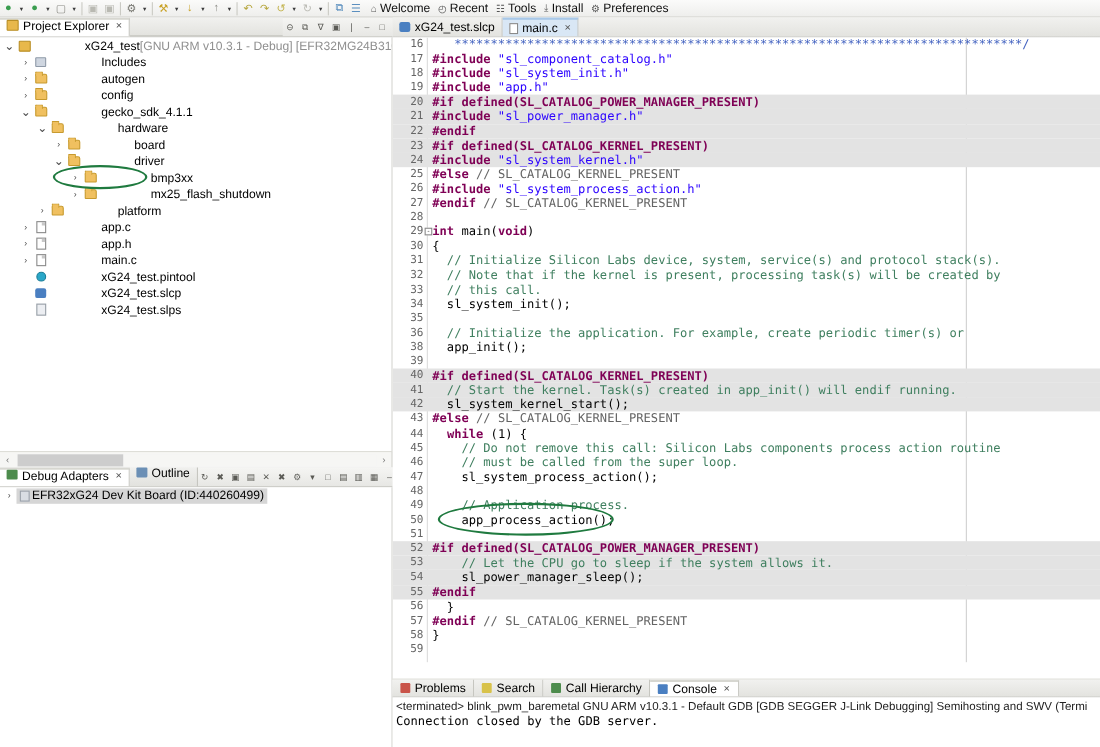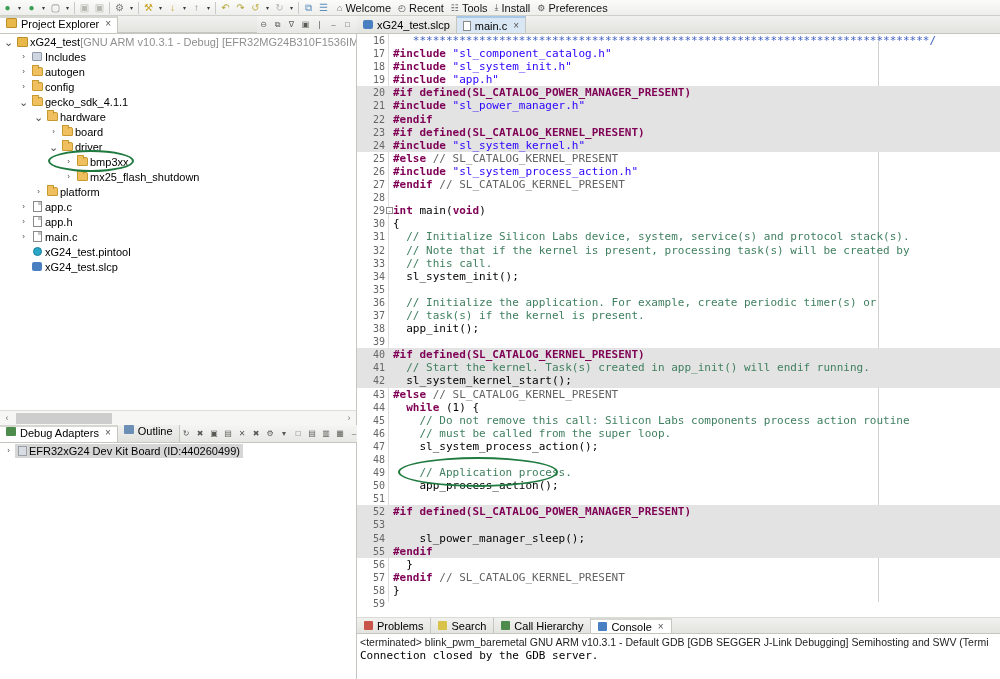--- a/index.html
+++ b/index.html
@@ -68,21 +68,21 @@
   }
   .tree-row {
     height: 15px; display: flex; align-items: center; white-space: nowrap;
     font-size: 11px; padding-left: 2px;
   }
   .twisty {
     width: 13px; height: 13px; display: inline-flex; align-items: center; justify-content: center;
     font-size: 8px; color: #4d4d4d; flex: 0 0 13px;
   }
   .tree-ic { width: 14px; height: 13px; display:inline-flex; align-items:center; justify-content:center; flex:0 0 14px; }
-  .tree-label { padding-left: 1px; }
+  .tree-label { padding-left: 1px; margin-left: 47px; }
   .tree-dim { color: #8f8f8f; }
 
   #tree-hscroll {
     position: absolute; left: 0; top: 394px; width: 357px; height: 15px;
     background: #f6f6f4; border-top: 1px solid #dedeD8; border-right: 1px solid #c6c6c0;
     display: flex; align-items: center;
   }
   .hs-arrow { width: 14px; text-align:center; font-size: 9px; color:#777; }
   .hs-track { flex:1; height: 11px; background: #f6f6f4; position: relative; }
   .hs-thumb { position:absolute; left: 2px; top:0; width: 96px; height: 11px; background:#cdcdcd; }
@@ -405,20 +405,27 @@
             <span class="dot-ic"></span>
           </span>
           <span class="tree-label">xG24_test.pintool</span>
         </div>
         <div class="tree-row" style="padding-left: 17px;">
           <span class="twisty"></span>
           <span class="tree-ic">
             <span class="ppl-ic"></span>
           </span>
           <span class="tree-label">xG24_test.slcp</span>
+        </div>
+        <div class="tree-row" style="padding-left: 17px;">
+          <span class="twisty"></span>
+          <span class="tree-ic">
+            <span class="gen-ic"></span>
+          </span>
+          <span class="tree-label">xG24_test.slps</span>
         </div>
       </div>
 
     <div id="tree-hscroll">
       <span class="hs-arrow">‹</span>
       <span class="hs-track">
           <span class="hs-thumb"></span>
         </span>
       <span class="hs-arrow">›</span>
     </div>
@@ -499,37 +506,36 @@
           <div class="crow"><span class="lno">27</span><span class="ctext"><span class="k-pre">#endif </span><span class="k-pcmt">// SL_CATALOG_KERNEL_PRESENT</span></span></div>
           <div class="crow"><span class="lno">28</span><span class="ctext"><span class="k-txt"></span></span></div>
           <div class="crow"><span class="lno">29</span><span class="fold">-</span><span class="ctext"><span class="k-kw">int </span><span class="k-txt">main(</span><span class="k-kw">void</span><span class="k-txt">)</span></span></div>
           <div class="crow"><span class="lno">30</span><span class="ctext"><span class="k-txt">{</span></span></div>
           <div class="crow"><span class="lno">31</span><span class="ctext"><span class="k-cmt">  // Initialize Silicon Labs device, system, service(s) and protocol stack(s).</span></span></div>
           <div class="crow"><span class="lno">32</span><span class="ctext"><span class="k-cmt">  // Note that if the kernel is present, processing task(s) will be created by</span></span></div>
           <div class="crow"><span class="lno">33</span><span class="ctext"><span class="k-cmt">  // this call.</span></span></div>
           <div class="crow"><span class="lno">34</span><span class="ctext"><span class="k-txt">  sl_system_init();</span></span></div>
           <div class="crow"><span class="lno">35</span><span class="ctext"><span class="k-txt"></span></span></div>
           <div class="crow"><span class="lno">36</span><span class="ctext"><span class="k-cmt">  // Initialize the application. For example, create periodic timer(s) or</span></span></div>
-          <div class="crow"><span class="lno">37</span><span class="ctext"><span class="k-cmt">  // task(s) if the kernel is present.</span></span></div>
           <div class="crow"><span class="lno">38</span><span class="ctext"><span class="k-txt">  app_init();</span></span></div>
           <div class="crow"><span class="lno">39</span><span class="ctext"><span class="k-txt"></span></span></div>
           <div class="crow inactive-blk"><span class="lno">40</span><span class="ctext"><span class="k-pre">#if defined(SL_CATALOG_KERNEL_PRESENT)</span></span></div>
           <div class="crow inactive-blk"><span class="lno">41</span><span class="ctext"><span class="k-cmt">  // Start the kernel. Task(s) created in app_init() will endif running.</span></span></div>
           <div class="crow inactive-blk"><span class="lno">42</span><span class="ctext"><span class="k-txt">  sl_system_kernel_start();</span></span></div>
           <div class="crow"><span class="lno">43</span><span class="ctext"><span class="k-pre">#else </span><span class="k-pcmt">// SL_CATALOG_KERNEL_PRESENT</span></span></div>
           <div class="crow"><span class="lno">44</span><span class="ctext"><span class="k-txt">  </span><span class="k-kw">while</span><span class="k-txt"> (1) {</span></span></div>
           <div class="crow"><span class="lno">45</span><span class="ctext"><span class="k-cmt">    // Do not remove this call: Silicon Labs components process action routine</span></span></div>
           <div class="crow"><span class="lno">46</span><span class="ctext"><span class="k-cmt">    // must be called from the super loop.</span></span></div>
           <div class="crow"><span class="lno">47</span><span class="ctext"><span class="k-txt">    sl_system_process_action();</span></span></div>
           <div class="crow"><span class="lno">48</span><span class="ctext"><span class="k-txt"></span></span></div>
           <div class="crow"><span class="lno">49</span><span class="ctext"><span class="k-cmt">    // Application process.</span></span></div>
           <div class="crow"><span class="lno">50</span><span class="ctext"><span class="k-txt">    app_process_action();</span></span></div>
           <div class="crow"><span class="lno">51</span><span class="ctext"><span class="k-txt"></span></span></div>
           <div class="crow inactive-blk"><span class="lno">52</span><span class="ctext"><span class="k-pre">#if defined(SL_CATALOG_POWER_MANAGER_PRESENT)</span></span></div>
-          <div class="crow inactive-blk"><span class="lno">53</span></div>
+          <div class="crow inactive-blk"><span class="lno">53</span><span class="ctext"><span class="k-cmt">    // Let the CPU go to sleep if the system allows it.</span></span></div>
           <div class="crow inactive-blk"><span class="lno">54</span><span class="ctext"><span class="k-txt">    sl_power_manager_sleep();</span></span></div>
           <div class="crow inactive-blk"><span class="lno">55</span><span class="ctext"><span class="k-pre">#endif</span></span></div>
           <div class="crow"><span class="lno">56</span><span class="ctext"><span class="k-txt">  }</span></span></div>
           <div class="crow"><span class="lno">57</span><span class="ctext"><span class="k-pre">#endif </span><span class="k-pcmt">// SL_CATALOG_KERNEL_PRESENT</span></span></div>
           <div class="crow"><span class="lno">58</span><span class="ctext"><span class="k-txt">}</span></span></div>
           <div class="crow"><span class="lno">59</span><span class="ctext"><span class="k-txt"></span></span></div>
         </div>
     </div>
 
     <div id="ed-hscroll">

